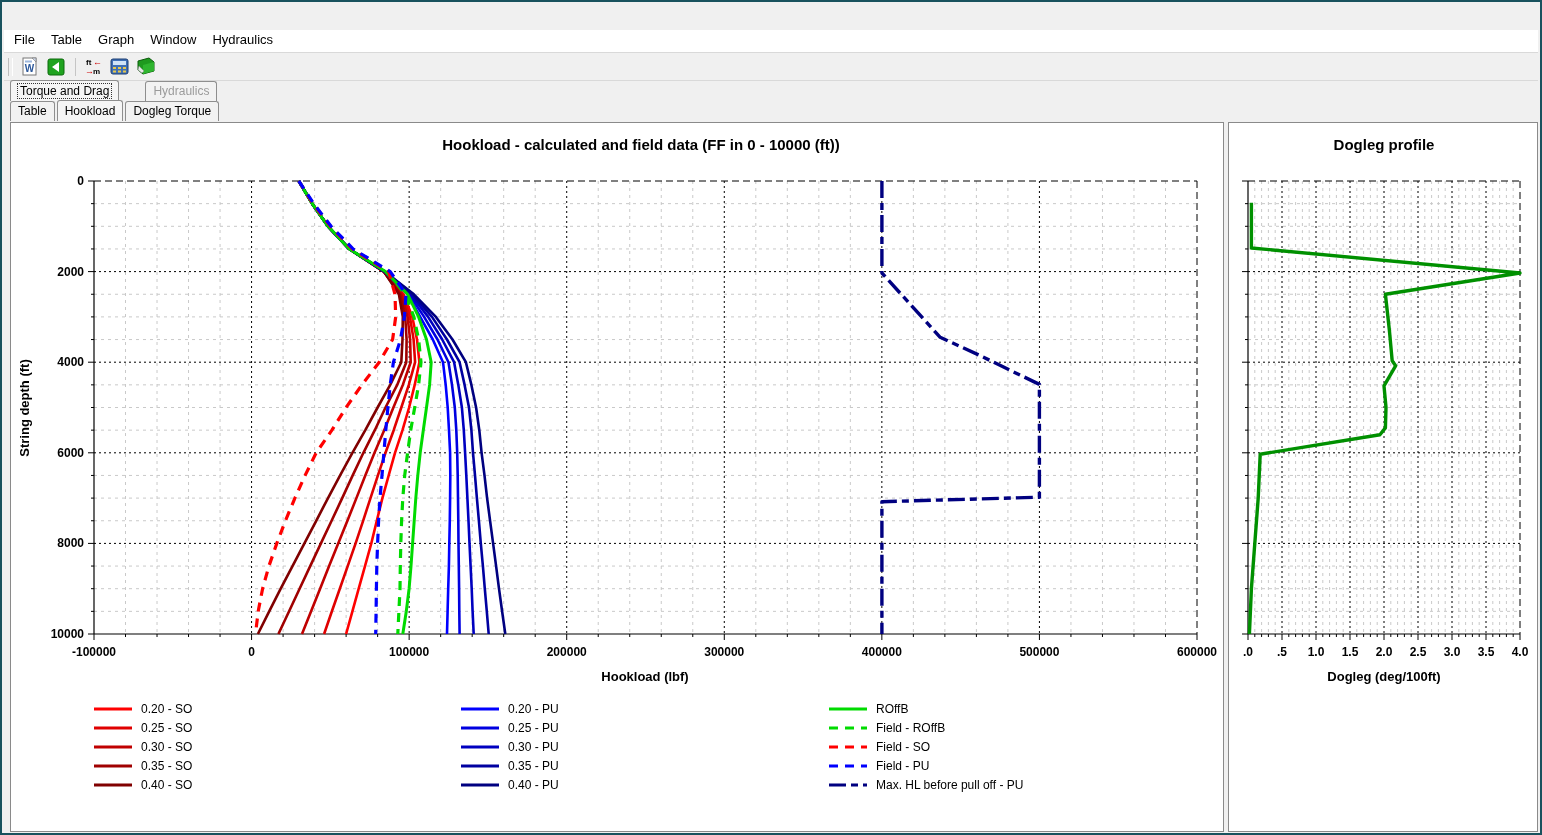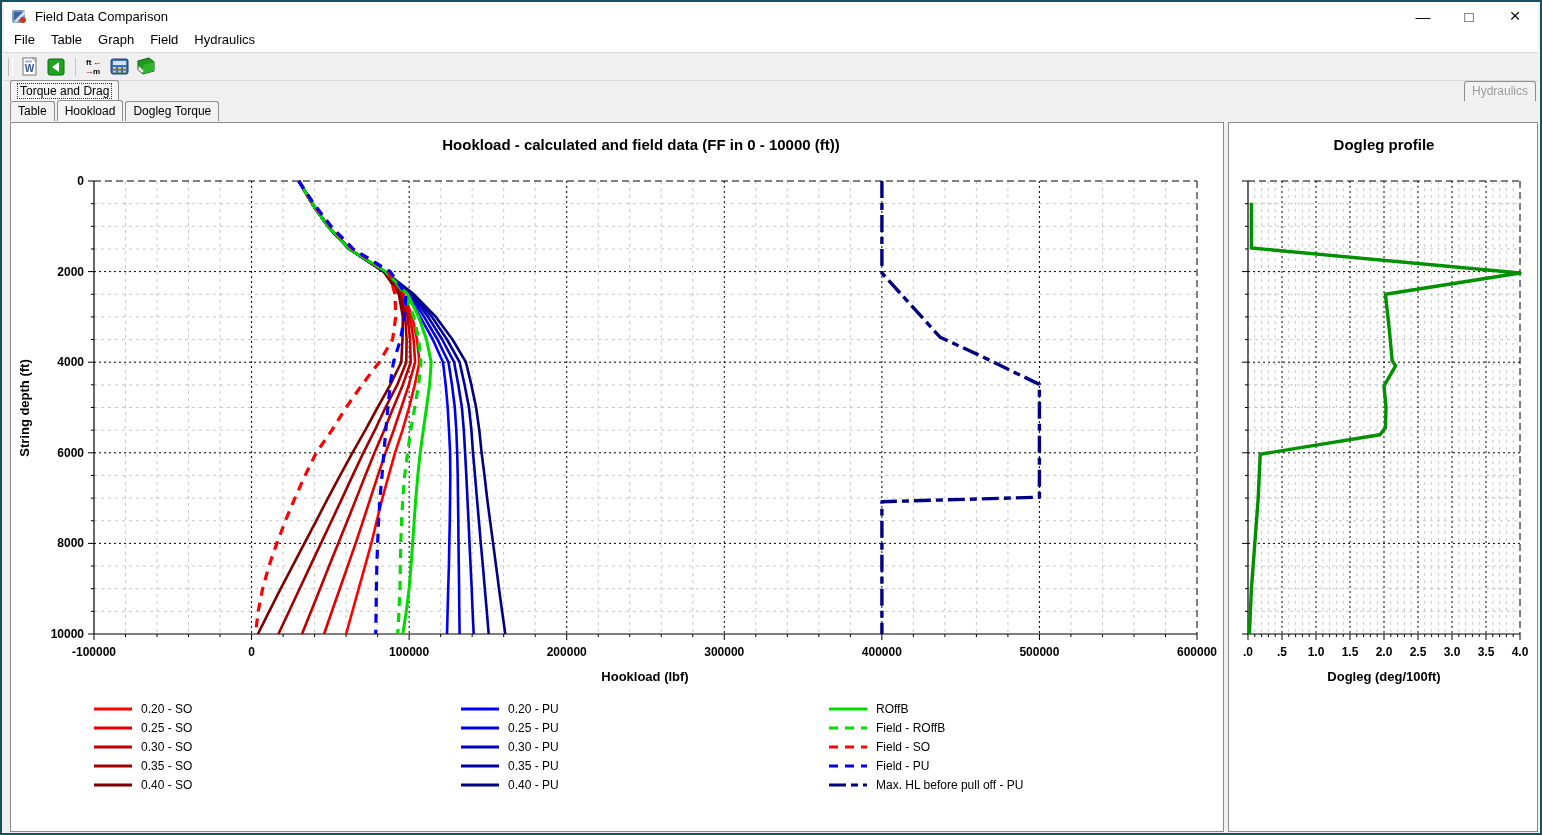--- a/index.html
+++ b/index.html
@@ -18,60 +18,44 @@
            display:flex;align-items:flex-start;gap:0;padding-left:2px;}
   .menu-item{font-size:13px;color:#000;padding:2px 8px;}
   
   .toolbar{position:absolute;left:2px;top:50px;right:2px;height:27px;background:#f0f0f0;
            border-top:1px solid #d9d9d9;border-bottom:1px solid #d9d9d9;
            display:flex;align-items:center;}
   .grip{width:3px;height:18px;border-left:1px solid #bdbdbd;border-right:1px solid #fff;margin:0 5px 0 4px;}
   .tbtn{width:24px;height:22px;display:flex;align-items:center;justify-content:center;margin-right:2px;}
   .tsep{width:1px;height:18px;background:#c5c5c5;margin:0 5px;}
   
-  .tabrow1{position:absolute;left:2px;top:79px;right:2px;height:20px;background:#f0f0f0;display:flex;align-items:flex-end;padding-left:6px;justify-content:space-between;}
+  .tabrow1{position:absolute;left:2px;top:79px;right:2px;height:20px;background:#f0f0f0;display:flex;align-items:flex-end;padding-left:6px;}
   .tabrow2{position:absolute;left:2px;top:99px;right:2px;height:20px;background:#f0f0f0;display:flex;align-items:flex-end;padding-left:6px;}
   .tab{font-size:12px;color:#000;background:#f2f2f2;border:1px solid #8e8e8e;border-bottom:none;
        border-radius:3px 3px 0 0;padding:2px 7px 3px 7px;margin-right:2px;white-space:nowrap;}
   .tab.active{background:#f5f5f5;padding-top:3px;}
   .tab.active .focusbox{outline:1px dotted #333;padding:0 2px;}
   .tab.disabled{color:#9b9b9b;margin-left:24px;}
   
   .content{position:absolute;left:2px;top:119px;right:2px;bottom:2px;background:#f0f0f0;}
   .panel{position:absolute;top:1px;height:710px;background:#fff;border:1px solid #8a8a8a;box-sizing:border-box;}
   .panel svg{display:block;}
   text{font-family:"Liberation Sans",sans-serif;}
 </style>
 </head>
 <body>
 
 <div class="window">
 
-  <div class="titlebar">
-    <span class="app-icon">
-      <svg width="17" height="17" viewBox="0 0 17 17">
-        <rect x="1" y="2" width="13" height="13" rx="2" fill="#7b9cc4"></rect>
-        <rect x="3" y="4" width="9" height="9" fill="#3a66a8"></rect>
-        <path d="M3 13 L13 3 L15 5 L5 15 Z" fill="#d8dee8"></path>
-        <circle cx="12" cy="12" r="3" fill="#c23a2b"></circle>
-      </svg>
-    </span>
-    <span class="title">Field Data Comparison</span>
-    <div class="win-buttons">
-      <span class="winbtn">—</span>
-      <span class="winbtn">□</span>
-      <span class="winbtn close">×</span>
-    </div>
-  </div>
 
   <div class="menubar">
     <span class="menu-item">File</span>
     <span class="menu-item">Table</span>
     <span class="menu-item">Graph</span>
-    <span class="menu-item">Field</span>
+    <span class="menu-item">Window</span>
     <span class="menu-item">Hydraulics</span>
   </div>
 
   <div class="toolbar">
     <span class="grip"></span>
     <span class="tbtn">
       <svg width="18" height="20" viewBox="0 0 18 20">
         <rect x="2" y="1" width="13" height="17" fill="#fff" stroke="#777"></rect>
         <path d="M15 1 L15 5 L11 1 Z" fill="#cfd8e8" stroke="#777" stroke-width="0.6"></path>
         <rect x="4" y="3.5" width="7" height="2" fill="#9db8dd"></rect>

